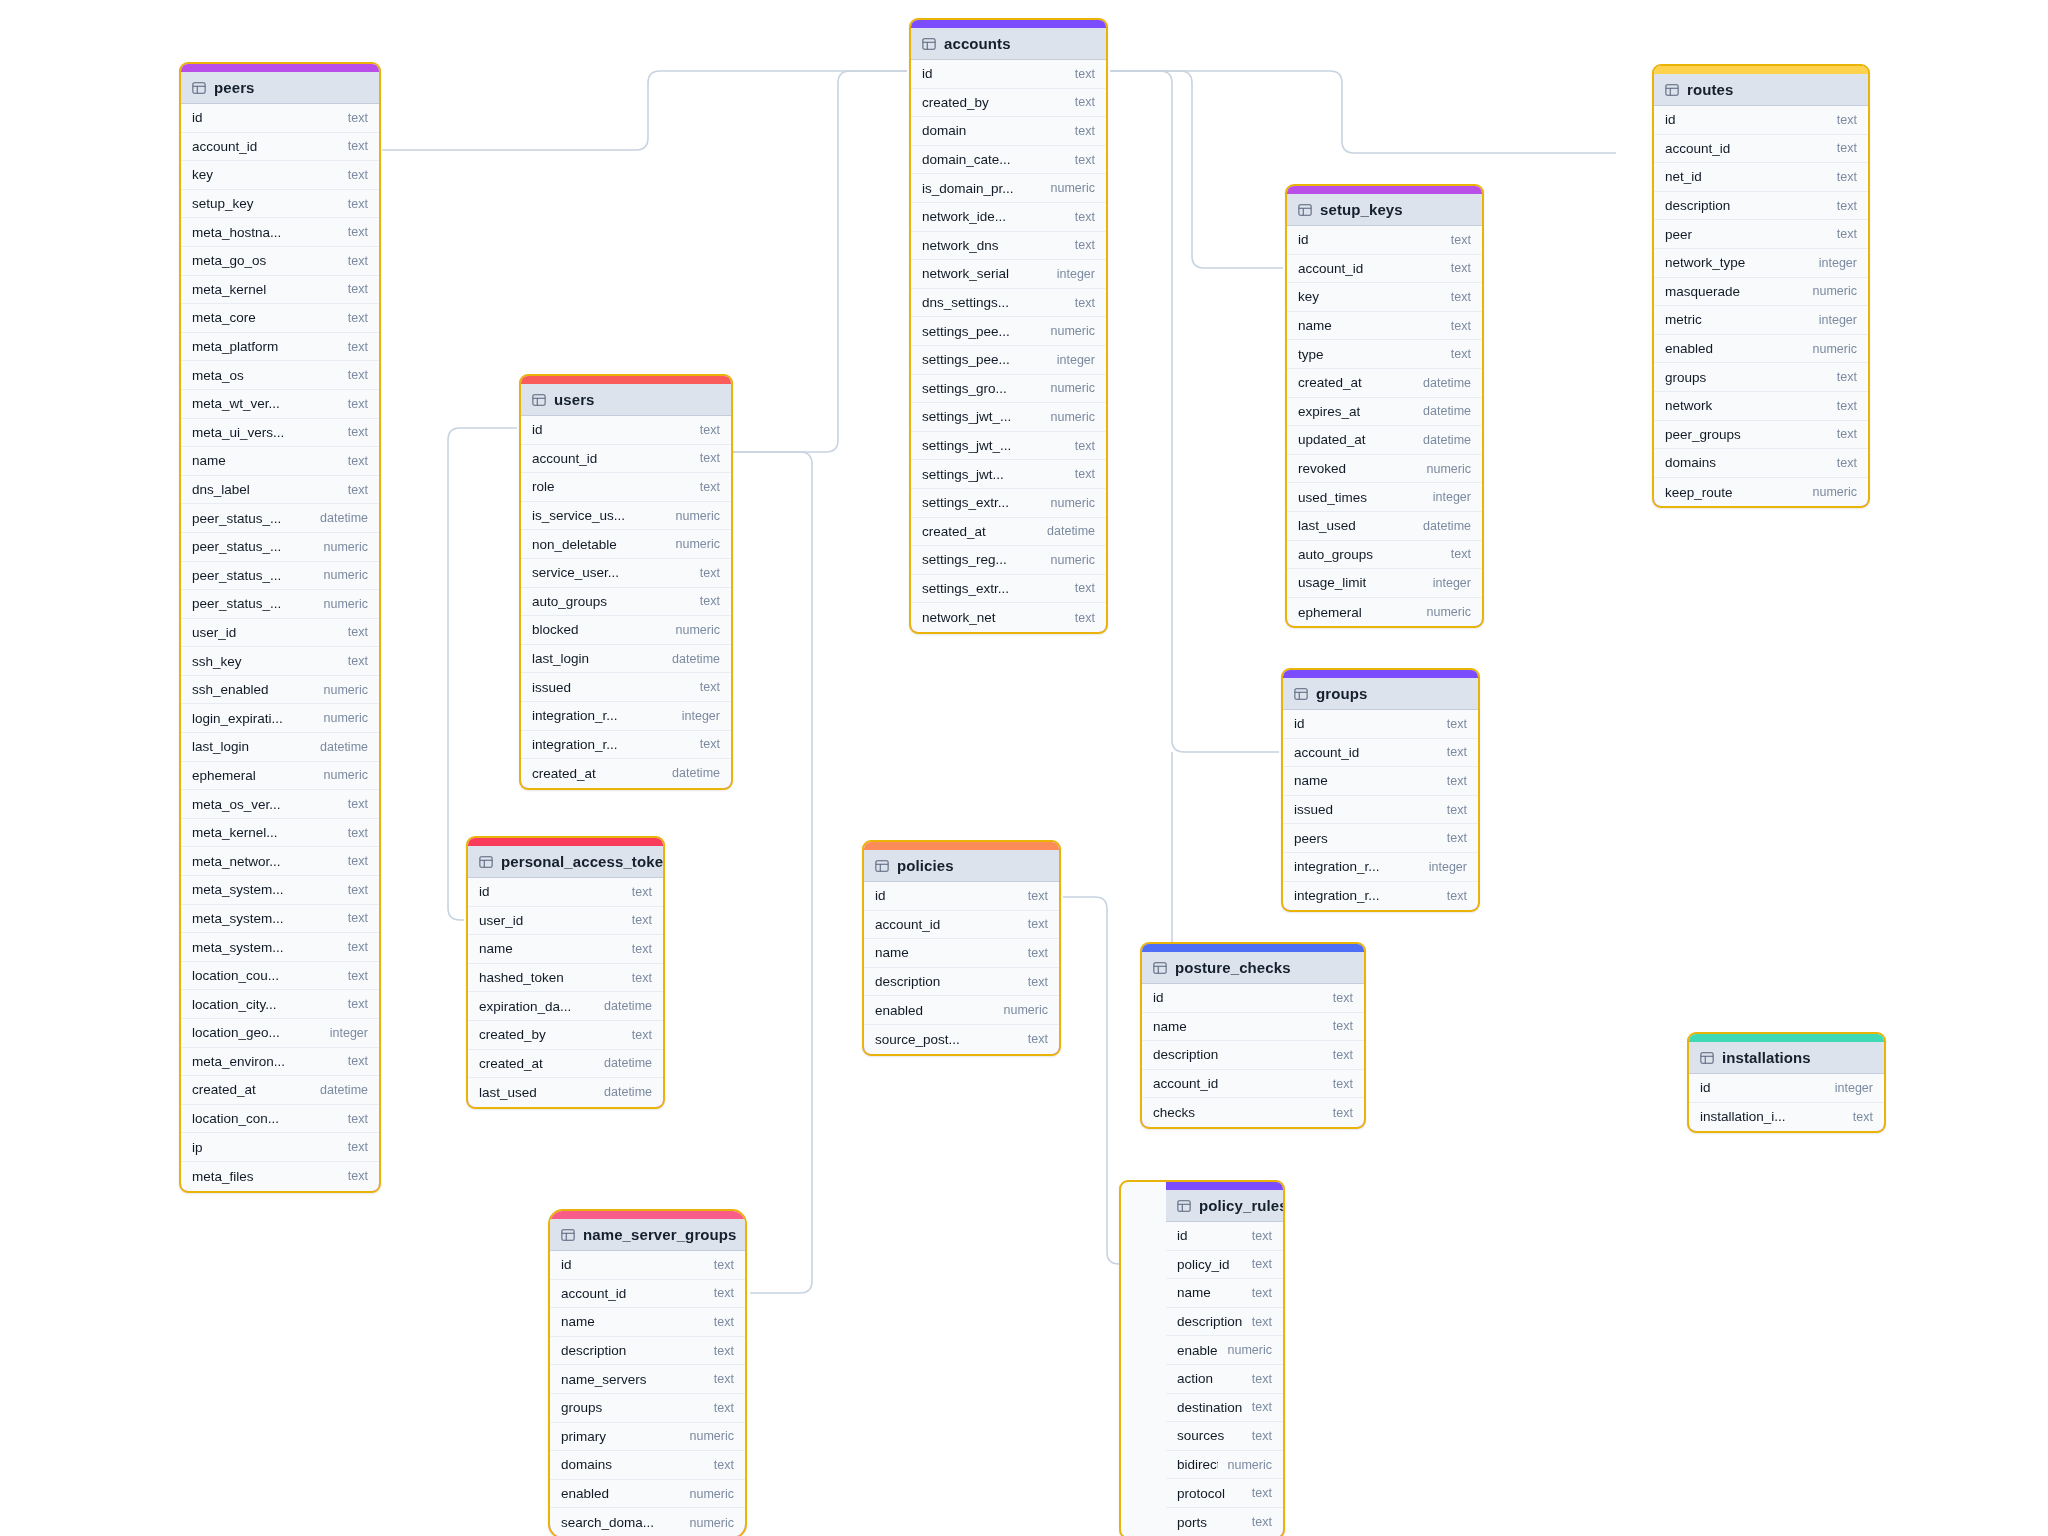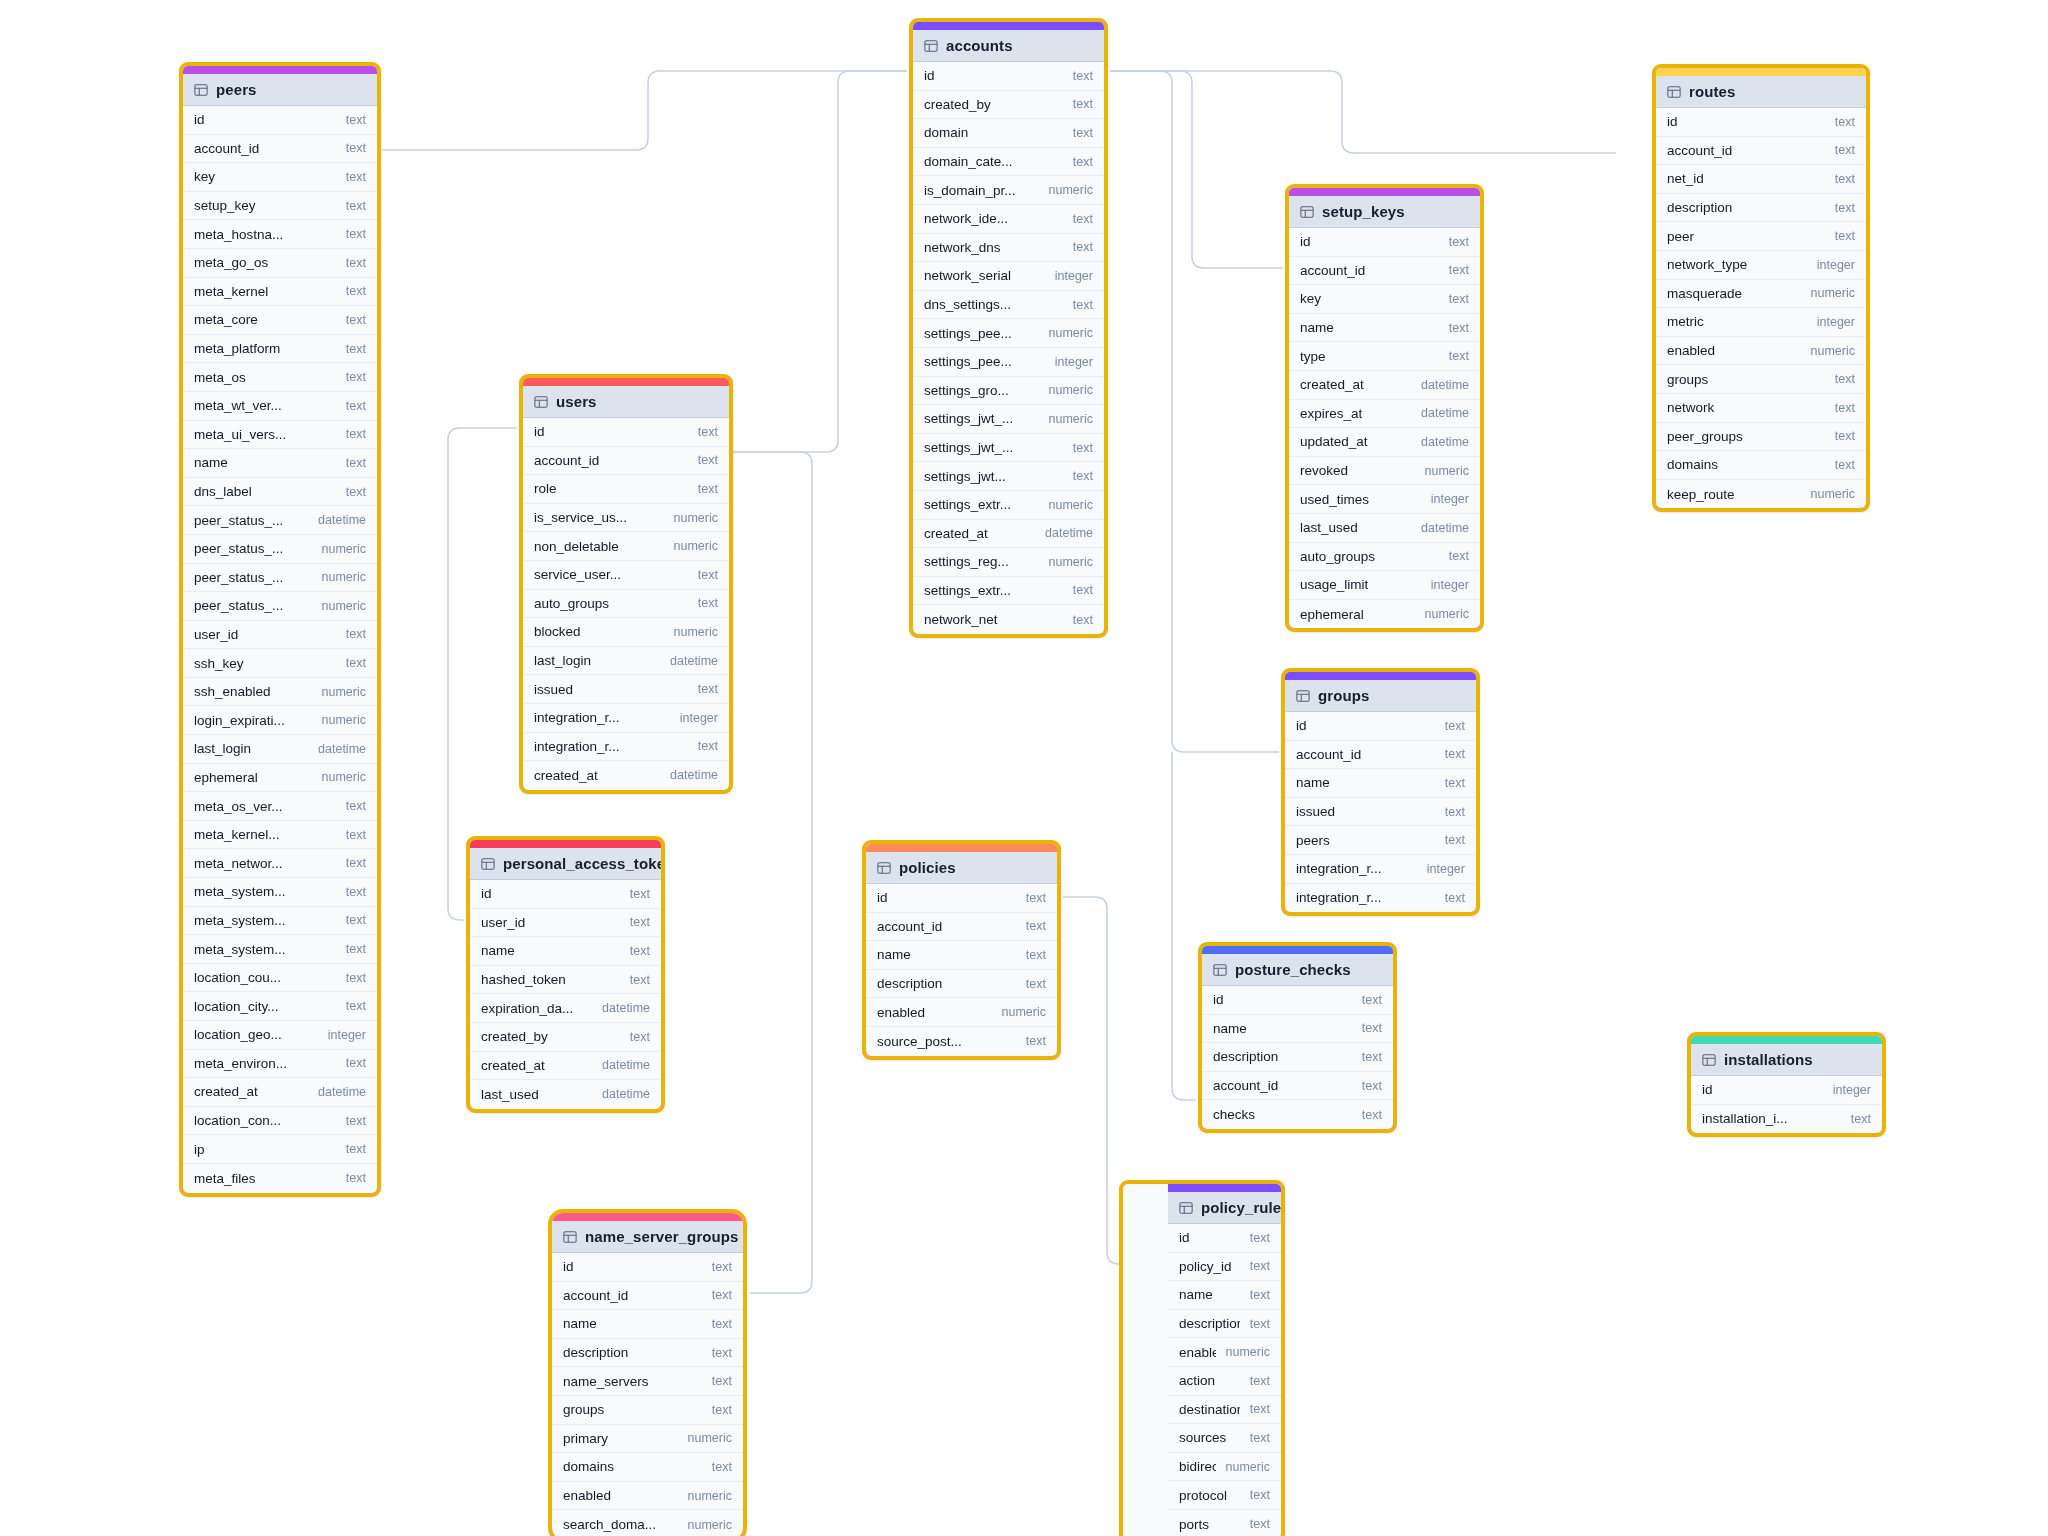--- a/index.html
+++ b/index.html
@@ -17,21 +17,21 @@
   }
   #edges {
     position: absolute;
     left: 0; top: 0;
     width: 2048px; height: 1536px;
     pointer-events: none;
   }
   .table-node {
     position: absolute;
     background: #f8fafc;
-    border: 4px solid #eab308;
+    border: 2px solid #eab308;
     border-radius: 9px;
     box-shadow: 0 1px 2px rgba(15,23,42,0.10);
     overflow: hidden;
     z-index: 5;
   }
   .accent-bar {
     height: 8px;
     width: 100%;
   }
   .table-header {
@@ -672,21 +672,21 @@
           <div class="col-row">
             <span class="col-name">enabled</span>
             <span class="col-type">numeric</span>
           </div>
           <div class="col-row">
             <span class="col-name">source_post...</span>
             <span class="col-type">text</span>
           </div>
         </div>
       </div>
-      <div class="table-node" style="left: 1198px; top: 942px; width: 199px;">
+      <div class="table-node" style="left: 1140px; top: 942px; width: 226px;">
         <div class="accent-bar" style="background: rgb(77, 110, 245);"></div>
         <div class="table-header">
           <svg class="tbl-icon" viewBox="0 0 16 16">
   <rect x="1" y="2" width="14" height="12" rx="1.6" fill="none" stroke="#55627a" stroke-width="1.2"></rect>
   <line x1="1" y1="6" x2="15" y2="6" stroke="#55627a" stroke-width="1.2"></line>
   <line x1="6" y1="6" x2="6" y2="14" stroke="#55627a" stroke-width="1.2"></line>
 </svg>
           <span class="title">posture_checks</span>
         </div>
         <div class="rows">

